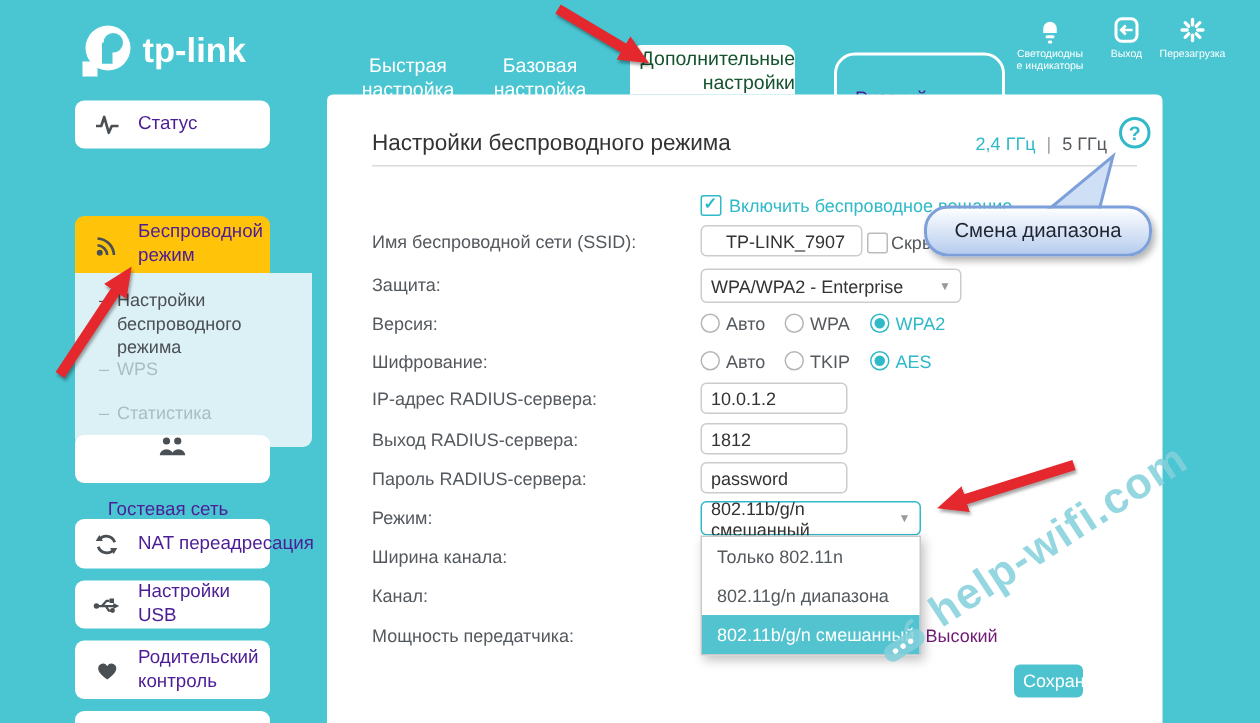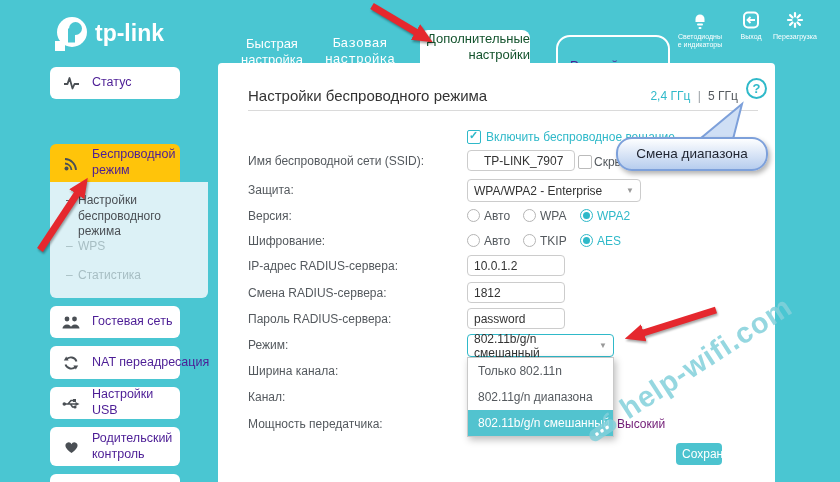--- a/index.html
+++ b/index.html
@@ -3,41 +3,41 @@
 <meta charset="utf-8">
 <style>
   html,body{margin:0;padding:0;}
   body{font-family:"Liberation Sans",sans-serif;}
   .page{position:relative;width:840px;height:482px;background:#4AC6D2;overflow:hidden;}
 
   
   .logo{position:absolute;left:50px;top:8px;}
   .tab{position:absolute;color:#fff;font-size:13px;line-height:1.25;text-align:center;cursor:pointer;}
   .tab1{left:226px;top:36px;width:92px;}
-  .tab2{left:316px;top:36px;width:88px;font-family:Liberation Mono, monospace;}
+  .tab2{left:316px;top:36px;width:88px;}
   .tab-active{position:absolute;left:420px;top:30px;width:110px;height:33px;background:#fff;
     border-radius:8px 8px 0 0;color:#14532d;font-size:13px;line-height:1.2;text-align:right;
     display:flex;align-items:center;justify-content:center;cursor:pointer;}
   .lang{position:absolute;left:556px;top:35px;width:90px;height:24px;border:2px solid #fff;
     border-radius:14px;color:#4c1d95;font-size:13px;display:flex;align-items:center;
     padding:16px 8px 0 12px;cursor:pointer;}
   .lang .chev{margin-left:auto;font-size:10px;font-weight:bold;}
   .hact{position:absolute;width:46px;text-align:center;color:#fff;cursor:pointer;}
   .hact svg{display:block;margin:0 auto;}
   .hact .hlbl{font-size:7px;line-height:8px;word-break:break-all;margin-top:2px;}
 
   
   .sitem{position:absolute;left:50px;width:130px;background:#fff;border-radius:6px;
     display:flex;align-items:center;color:#4c1d95;font-size:12.5px;cursor:pointer;}
   .sitem .icon{width:42px;flex:0 0 42px;display:flex;justify-content:center;}
   .sitem .slbl{flex:1;padding-right:6px;line-height:1.25;}
   .si1{top:67px;height:32px;}
   .si2{top:107px;height:33px;margin-top:44px;}
   .si3{top:144px;height:38px;background:#FFC40A;border-radius:6px 6px 0 0;}
-  .si4{top:306px;height:32px;}
+  .si4{top:290px;height:32px;flex-direction:column;}
   .si5{top:346px;height:33px;}
   .si5 .slbl{white-space:nowrap;}
   .si6{top:387px;height:32px;}
   .si7{top:427px;height:39px;}
   .si8{top:474px;height:30px;align-items:flex-start;padding-top:8px;}
   .submenu{position:absolute;left:50px;top:182px;width:158px;height:116px;background:#DCF1F6;
     border-radius:0 0 6px 6px;}
   .subitem{position:absolute;left:16px;font-size:12px;line-height:1.3;cursor:pointer;display:flex;}
   .subitem .dash{width:12px;flex:0 0 12px;}
   .sub-active{top:11px;color:#4A4F54;width:130px;}
@@ -300,21 +300,21 @@
   <span class="radio" style="left:467px;top:234px;"></span>
   <span class="rlbl" style="left:484px;top:234px;">Авто</span>
   <span class="radio" style="left:523px;top:234px;"></span>
   <span class="rlbl" style="left:540px;top:234px;">TKIP</span>
   <span class="radio sel" style="left:580px;top:234px;"></span>
   <span class="rlbl sel" style="left:597px;top:234px;">AES</span>
 
   <div class="flabel" style="top:259px;">IP-адрес RADIUS-сервера:</div>
   <input class="tinput" style="top: 255px;" value="10.0.1.2">
 
-  <div class="flabel" style="top:286px;">Смена RADIUS-сервера:</div>
+  <div class="flabel" style="top:286px;">Выход RADIUS-сервера:</div>
   <input class="tinput" style="top: 282px;" value="1812">
 
   <div class="flabel" style="top:312px;">Пароль RADIUS-сервера:</div>
   <input class="tinput" style="top: 308px;" value="password">
 
   <div class="flabel" style="top:338px;">Режим:</div>
   <div class="tselect open" style="top:334px;width:133px;">
     <span>802.11b/g/n смешанный</span>
     <span class="arr">▼</span>
   </div>

